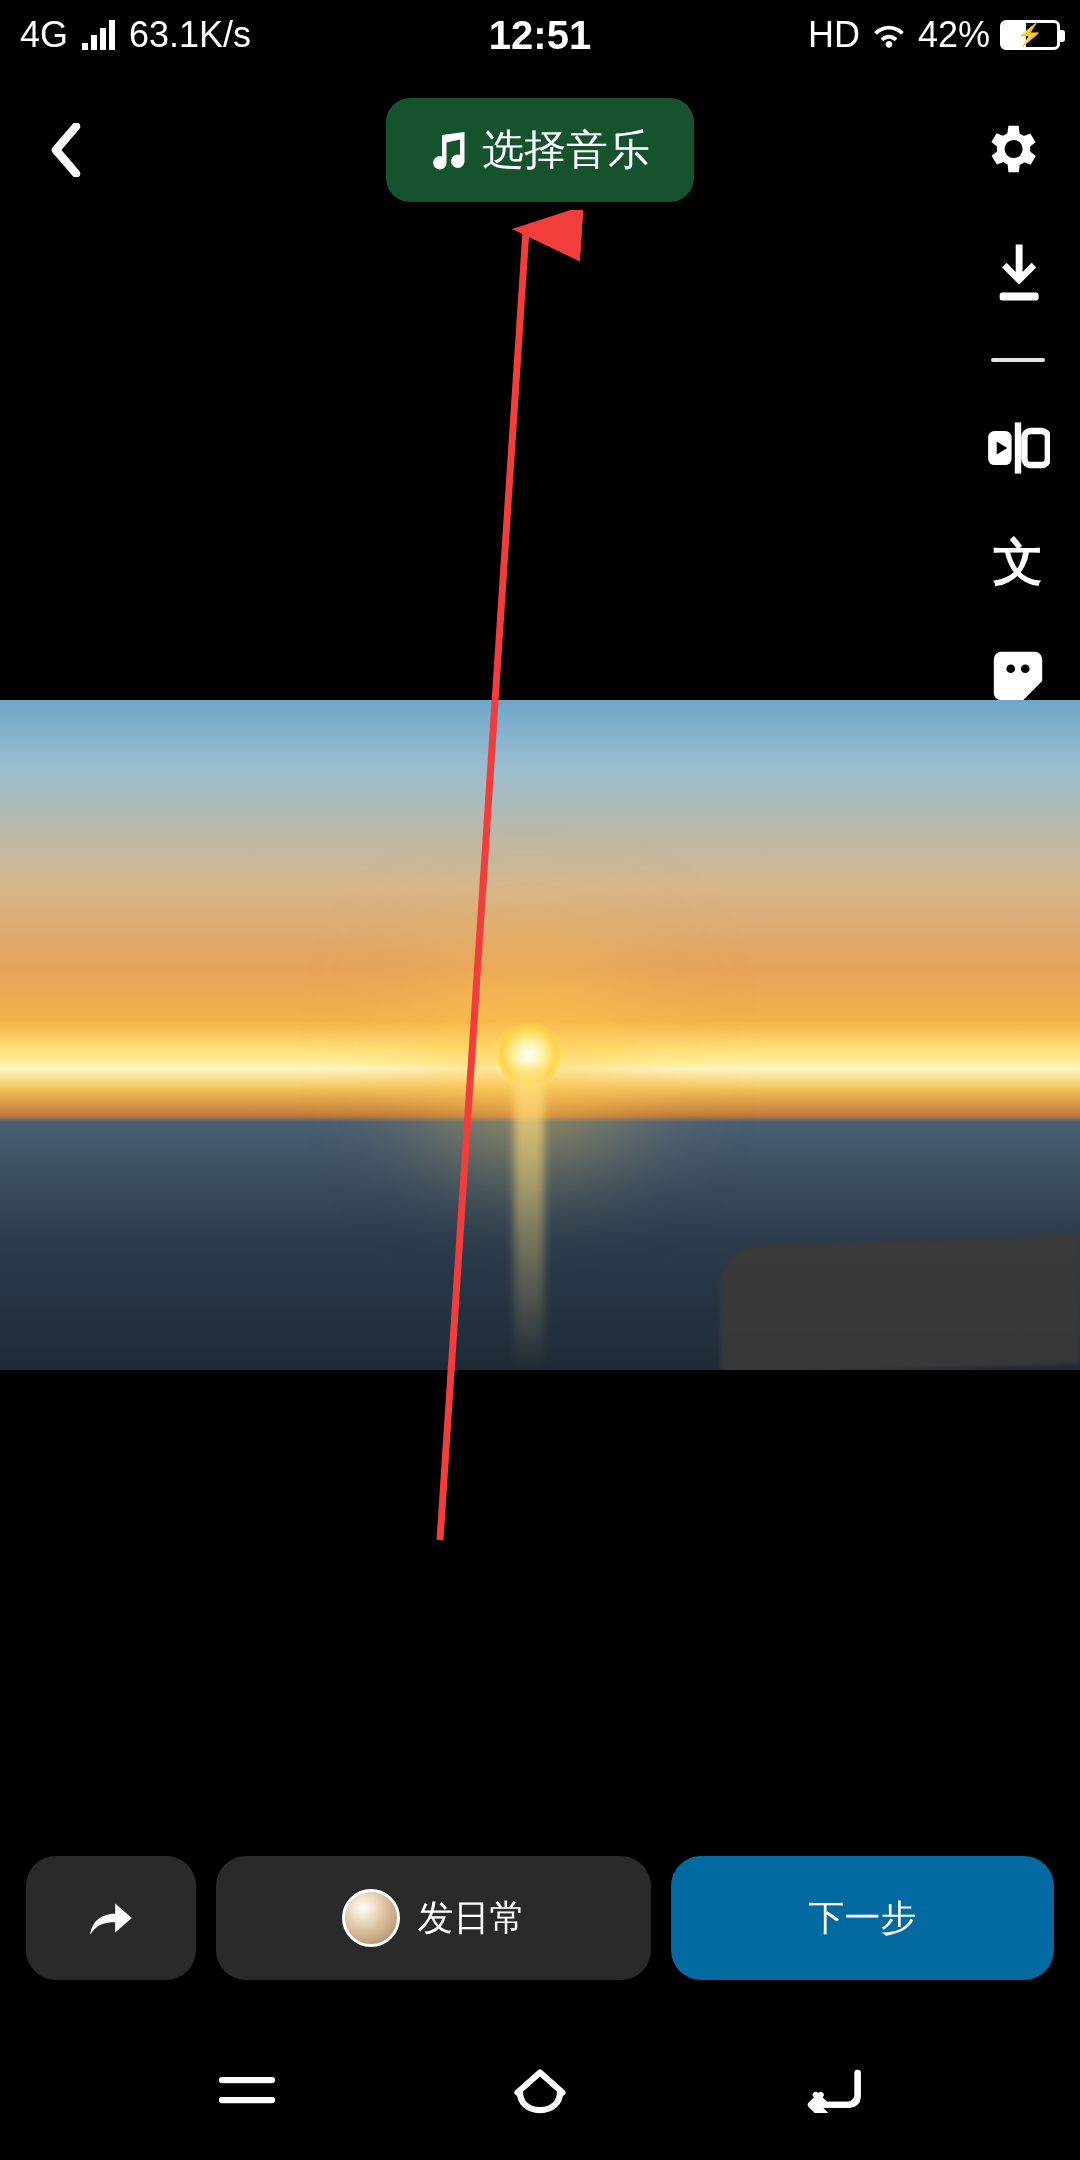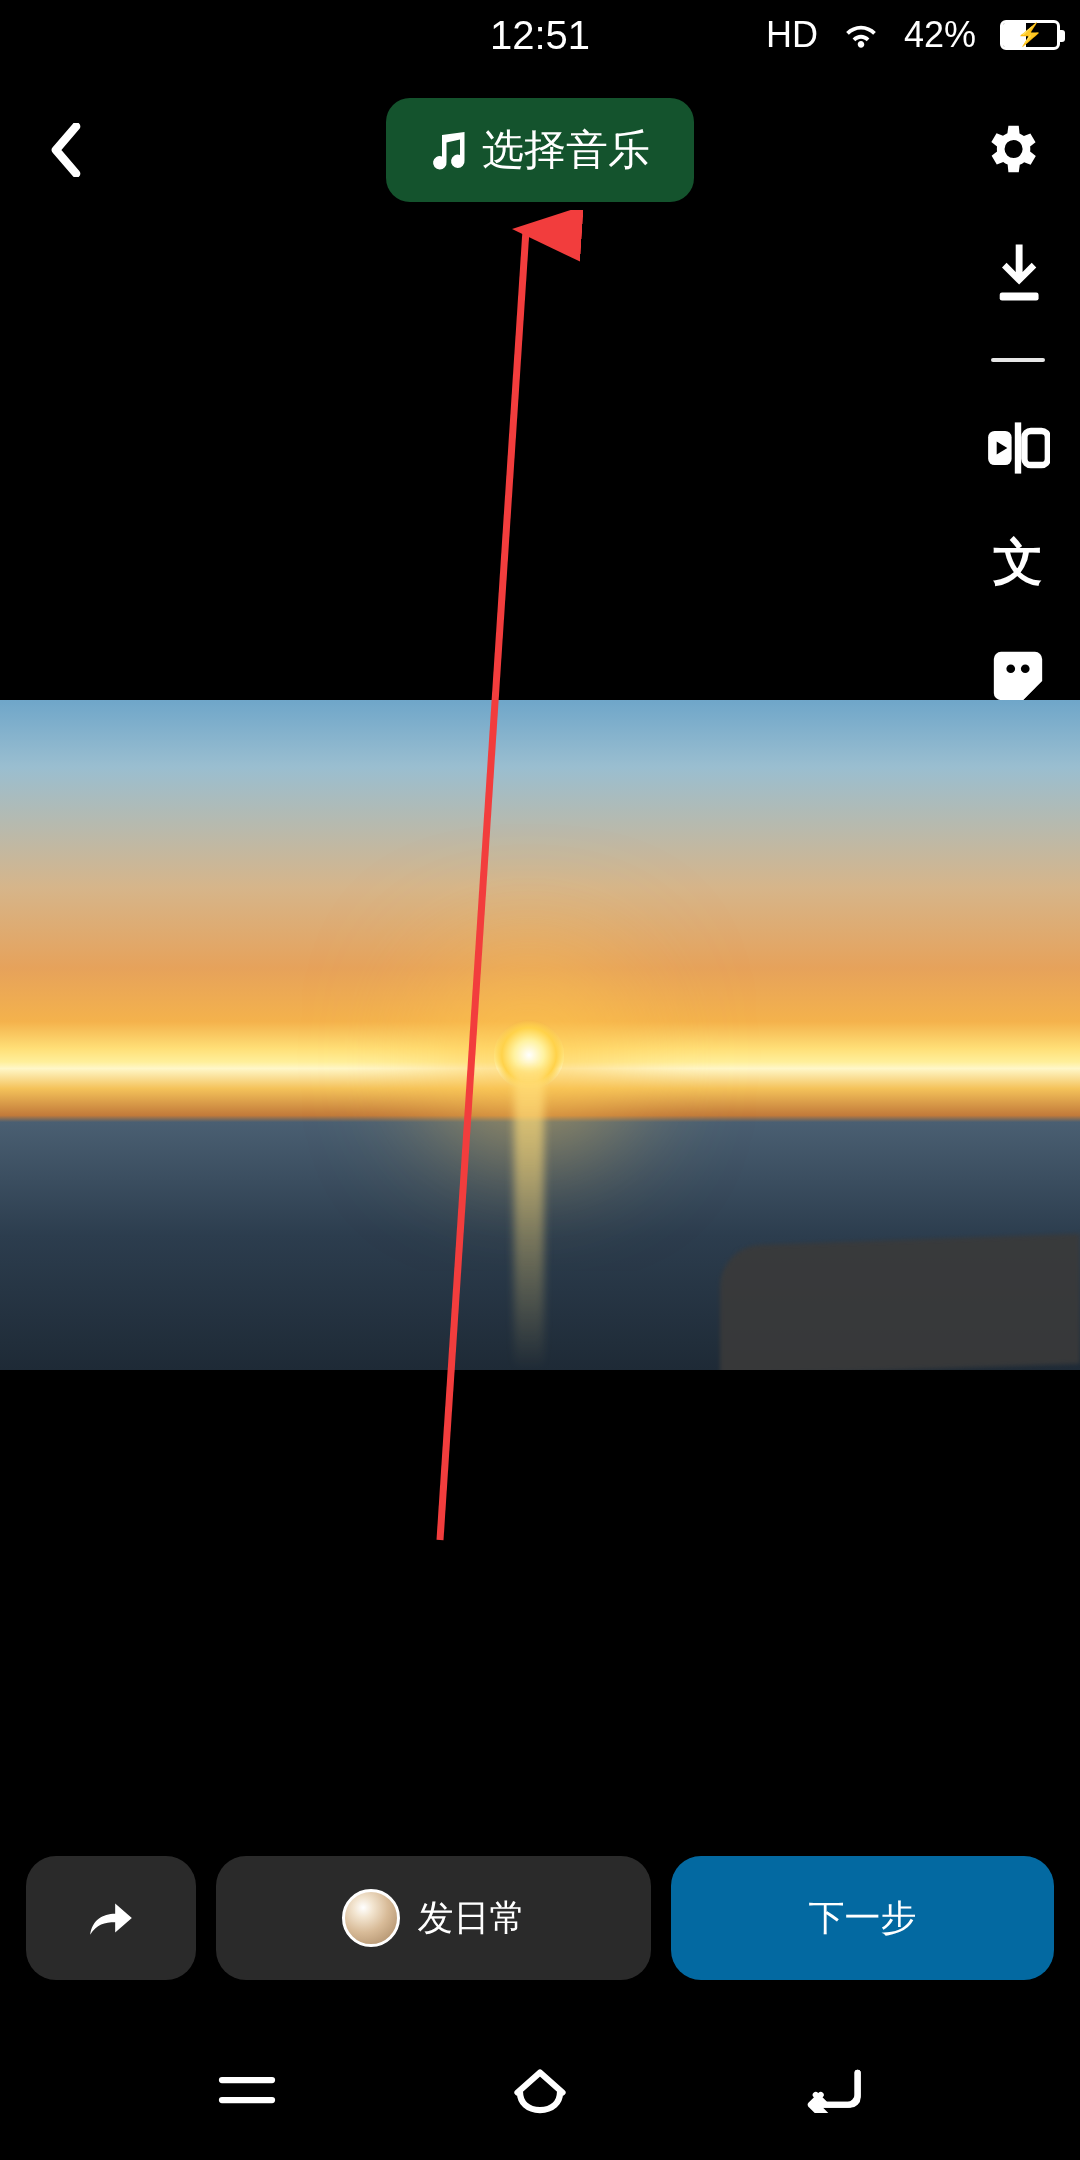--- a/index.html
+++ b/index.html
@@ -18,22 +18,22 @@
     position: absolute;
     top: 0; left: 0; right: 0;
     height: 70px;
     display: flex;
     align-items: center;
     padding: 0 20px;
     font-size: 36px;
     font-weight: 500;
   }
   .status-left { display: flex; align-items: center; gap: 14px; }
-  .status-center { position: absolute; left: 50%; transform: translateX(-50%); font-size: 40px; font-weight: 400;}
-  .status-right { margin-left: auto; display: flex; align-items: center; gap: 24px; }
+  .status-center { position: absolute; left: 50%; transform: translateX(-50%); font-size: 40px; font-weight: 700;}
+  .status-right { margin-left: auto; display: flex; align-items: center; gap: 10px; }
   .signal-bars { display: inline-flex; align-items: flex-end; gap: 3px; height: 30px;}
   .signal-bars span { width: 6px; background: #fff; display: inline-block; }
   .signal-bars span:nth-child(1){height:25%;}
   .signal-bars span:nth-child(2){height:50%;}
   .signal-bars span:nth-child(3){height:75%;}
   .signal-bars span:nth-child(4){height:100%;}
   .battery {
     width: 60px; height: 30px; border: 3px solid #fff; border-radius: 6px;
     position: relative; display: inline-flex; align-items: center;
   }
@@ -138,20 +138,30 @@
     padding: 0 100px;
   }
   .nav-btn { width:80px; height:80px; display:flex; align-items:center; justify-content:center;}
 
   svg { display:block; }
 </style>
 </head>
 <body>
 
 <div class="status-bar">
+  <div class="status-left">
+    <span>4G</span>
+    <span class="signal-bars">
+      <span></span>
+        <span></span>
+        <span></span>
+        <span></span>
+    </span>
+    <span>63.1K/s</span>
+  </div>
   <div class="status-center">12:51</div>
   <div class="status-right">
     <span>HD</span>
     <span>
       <svg width="38" height="30" viewBox="0 0 24 20">
           <path fill="#fff" d="M12 18.5c1.2 0 2.2-1 2.2-2.2S13.2 14 12 14s-2.2 1-2.2 2.2 1 2.3 2.2 2.3zm-5.6-6.2 1.8 1.8c1-1 2.4-1.6 3.8-1.6s2.8.6 3.8 1.6l1.8-1.8C15.9 10.6 14 9.8 12 9.8s-3.9.8-5.6 2.5zM2.1 8l1.8 1.8C6.1 7.6 8.9 6.3 12 6.3s5.9 1.3 8.1 3.5L21.9 8C19.2 5.3 15.8 3.8 12 3.8S4.8 5.3 2.1 8z"></path>
         </svg>
     </span>
     <span>42%</span>
     <span class="battery">

